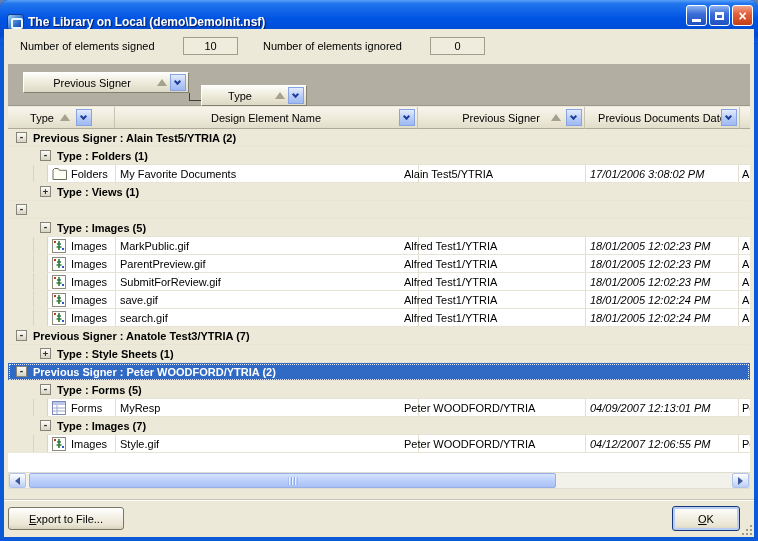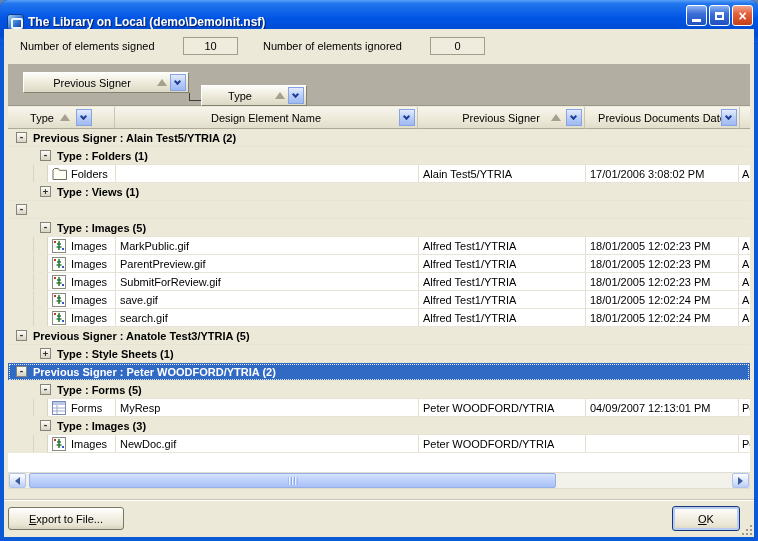--- a/index.html
+++ b/index.html
@@ -61,22 +61,22 @@
     border:1px solid #87847a;color:#30302a;font:bold 9px/9px "DejaVu Sans Mono",monospace;text-align:center;}
   .g1 .pm{left:8px}.g2 .pm{left:32px}
   .glabel{position:absolute;top:3px;font-weight:bold;white-space:nowrap;}
   .g1 .glabel{left:25px}.g2 .glabel{left:49px}
   .row.sel{background:#316ac5;outline:1px dotted #dce4f5;outline-offset:-2px;}
   .row.sel .glabel{color:#fff;}
   .icn{position:absolute;left:44px;top:2px;width:16px;height:14px;}
   .c{position:absolute;top:3px;white-space:nowrap;overflow:hidden;}
   .c.type{left:63px;width:43px;}
   .c.name{left:112px;width:294px;}
-  .c.signer{left:415px;width:158px;}
-  .c.date{left:582px;width:144px;}
+  .c.signer{left:396px;width:158px;}
+  .c.date{left:582px;width:144px;font-style:italic;}
   .c.extra{left:734px;width:8px;}
   .vl{position:absolute;top:0;bottom:0;width:1px;background:#e3dfd1;}
   .v1{left:107px}.v2{left:410px}.v3{left:577px}.v4{left:730px}
   
   .hscroll{position:absolute;left:4px;top:443px;width:742px;height:17px;background:#f2f1ea;border:1px solid #e0deD2;}
   .sbtn{position:absolute;top:0;width:17px;height:15px;background:linear-gradient(180deg,#fdfeff,#d5e0fb 65%,#bccdf2);
     border:1px solid #b0c3ec;border-radius:2px;display:flex;align-items:center;justify-content:center;}
   .sbtn.left{left:0}.sbtn.right{right:0}
   .arr-l{width:0;height:0;border-top:4px solid transparent;border-bottom:4px solid transparent;border-right:5px solid #3d5c9c;}
   .arr-r{width:0;height:0;border-top:4px solid transparent;border-bottom:4px solid transparent;border-left:5px solid #3d5c9c;}
@@ -195,20 +195,21 @@
         <div class="row data">
           <span class="guide g-a"></span>
             <span class="guide g-b"></span>
           <span class="icn">
             <svg width="16" height="14" viewBox="0 0 16 14">
                 <path d="M1 12.5 V3 L2.5 1.5 H6.2 l1.2 1.8 h7.1 V12.5 Z" fill="#fffef4" stroke="#6e6e5f"></path>
               </svg>
           </span>
           <span class="c type">Folders</span>
           <span class="vl v1"></span>
+          <span class="c name">My Favorite Documents</span>
           <span class="vl v2"></span>
           <span class="c signer">Alain Test5/YTRIA</span>
           <span class="vl v3"></span>
           <span class="c date">17/01/2006 3:08:02 PM</span>
           <span class="vl v4"></span>
           <span class="c extra">Ala</span>
         </div>
 
         <div class="row g2">
           <span class="pm">+</span>
@@ -329,21 +330,21 @@
           <span class="vl v2"></span>
           <span class="c signer">Alfred Test1/YTRIA</span>
           <span class="vl v3"></span>
           <span class="c date">18/01/2005 12:02:24 PM</span>
           <span class="vl v4"></span>
           <span class="c extra">Alfr</span>
         </div>
 
         <div class="row g1">
           <span class="pm">-</span>
-          <span class="glabel">Previous Signer : Anatole Test3/YTRIA (5)</span>
+          <span class="glabel">Previous Signer : Anatole Test3/YTRIA (7)</span>
         </div>
 
         <div class="row g2">
           <span class="pm">+</span>
           <span class="glabel">Type : Style Sheets (1)</span>
         </div>
 
         <div class="row g1 sel">
           <span class="pm">-</span>
           <span class="glabel">Previous Signer : Peter WOODFORD/YTRIA (2)</span>
@@ -370,40 +371,41 @@
           <span class="vl v2"></span>
           <span class="c signer">Peter WOODFORD/YTRIA</span>
           <span class="vl v3"></span>
           <span class="c date">04/09/2007 12:13:01 PM</span>
           <span class="vl v4"></span>
           <span class="c extra">Pet</span>
         </div>
 
         <div class="row g2">
           <span class="pm">-</span>
-          <span class="glabel">Type : Images (3)</span>
-        </div>
-
-        <div class="row data">
-          <span class="guide g-a"></span>
-            <span class="guide g-b"></span>
-          <span class="icn">
-            <svg width="14" height="14" viewBox="0 0 14 14">
-                <rect x="0.5" y="0.5" width="13" height="13" fill="#fff" stroke="#8a8a7a"></rect>
-                <path d="M7 2 v9 M5 5 h4 M4.5 8 h5" stroke="#2d7a3a" stroke-width="1.6" fill="none"></path>
-                <rect x="2" y="2" width="2" height="2" fill="#cc3322"></rect>
-                <rect x="10" y="9" width="2" height="2" fill="#3355cc"></rect>
-              </svg>
-          </span>
-          <span class="c type">Images</span>
-          <span class="vl v1"></span>
-          <span class="c name">NewDoc.gif</span>
+          <span class="glabel">Type : Images (7)</span>
+        </div>
+
+        <div class="row data">
+          <span class="guide g-a"></span>
+            <span class="guide g-b"></span>
+          <span class="icn">
+            <svg width="14" height="14" viewBox="0 0 14 14">
+                <rect x="0.5" y="0.5" width="13" height="13" fill="#fff" stroke="#8a8a7a"></rect>
+                <path d="M7 2 v9 M5 5 h4 M4.5 8 h5" stroke="#2d7a3a" stroke-width="1.6" fill="none"></path>
+                <rect x="2" y="2" width="2" height="2" fill="#cc3322"></rect>
+                <rect x="10" y="9" width="2" height="2" fill="#3355cc"></rect>
+              </svg>
+          </span>
+          <span class="c type">Images</span>
+          <span class="vl v1"></span>
+          <span class="c name">Style.gif</span>
           <span class="vl v2"></span>
           <span class="c signer">Peter WOODFORD/YTRIA</span>
           <span class="vl v3"></span>
+          <span class="c date">04/12/2007 12:06:55 PM</span>
           <span class="vl v4"></span>
           <span class="c extra">Pet</span>
         </div>
       </div>
     </div>
 
     <div class="hscroll">
       <span class="sbtn left">
           <span class="arr-l"></span>
         </span>

